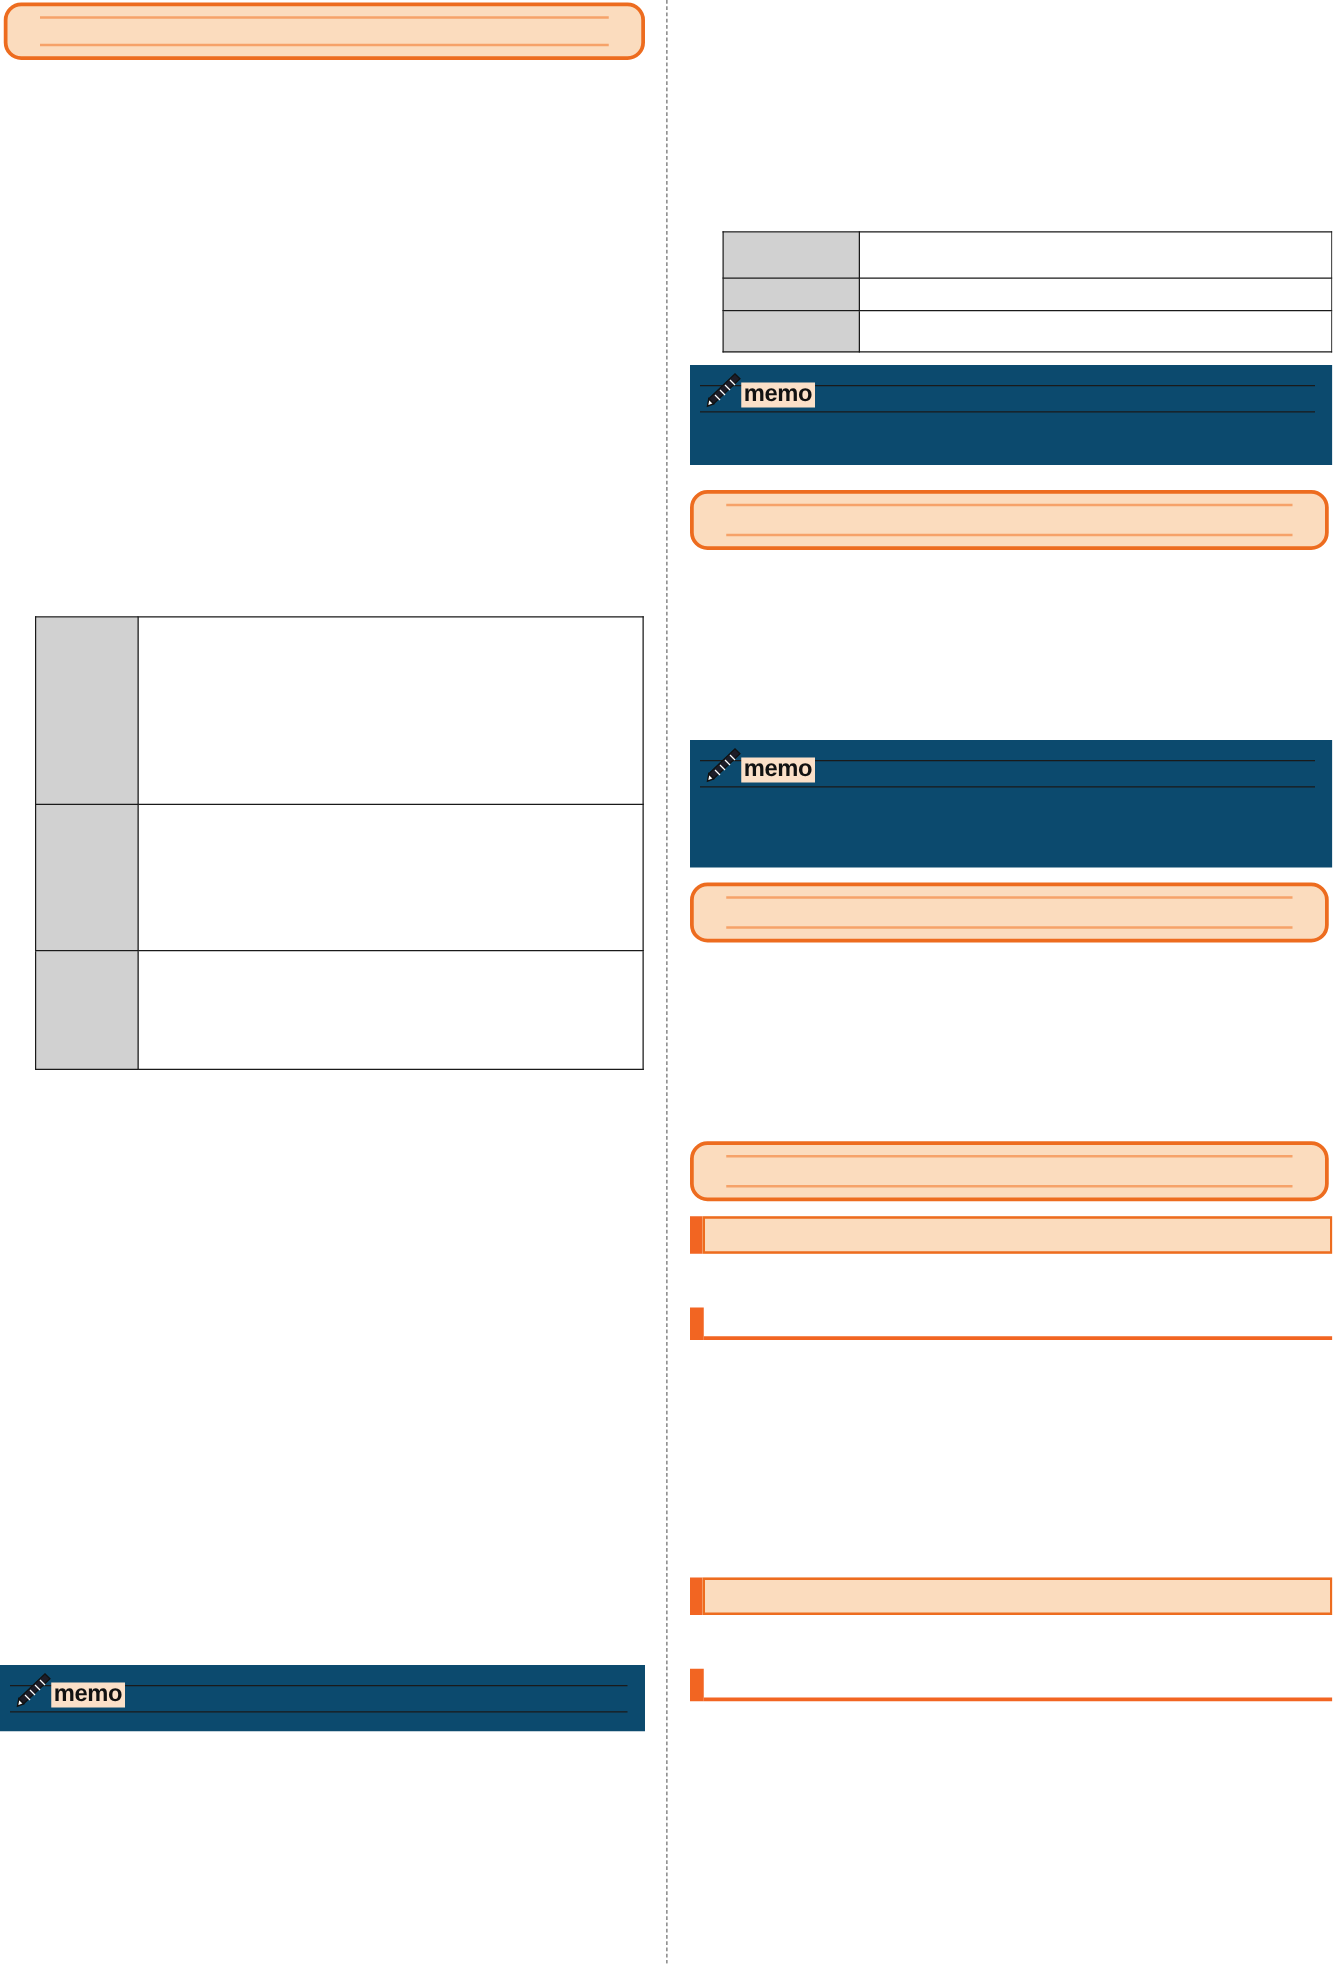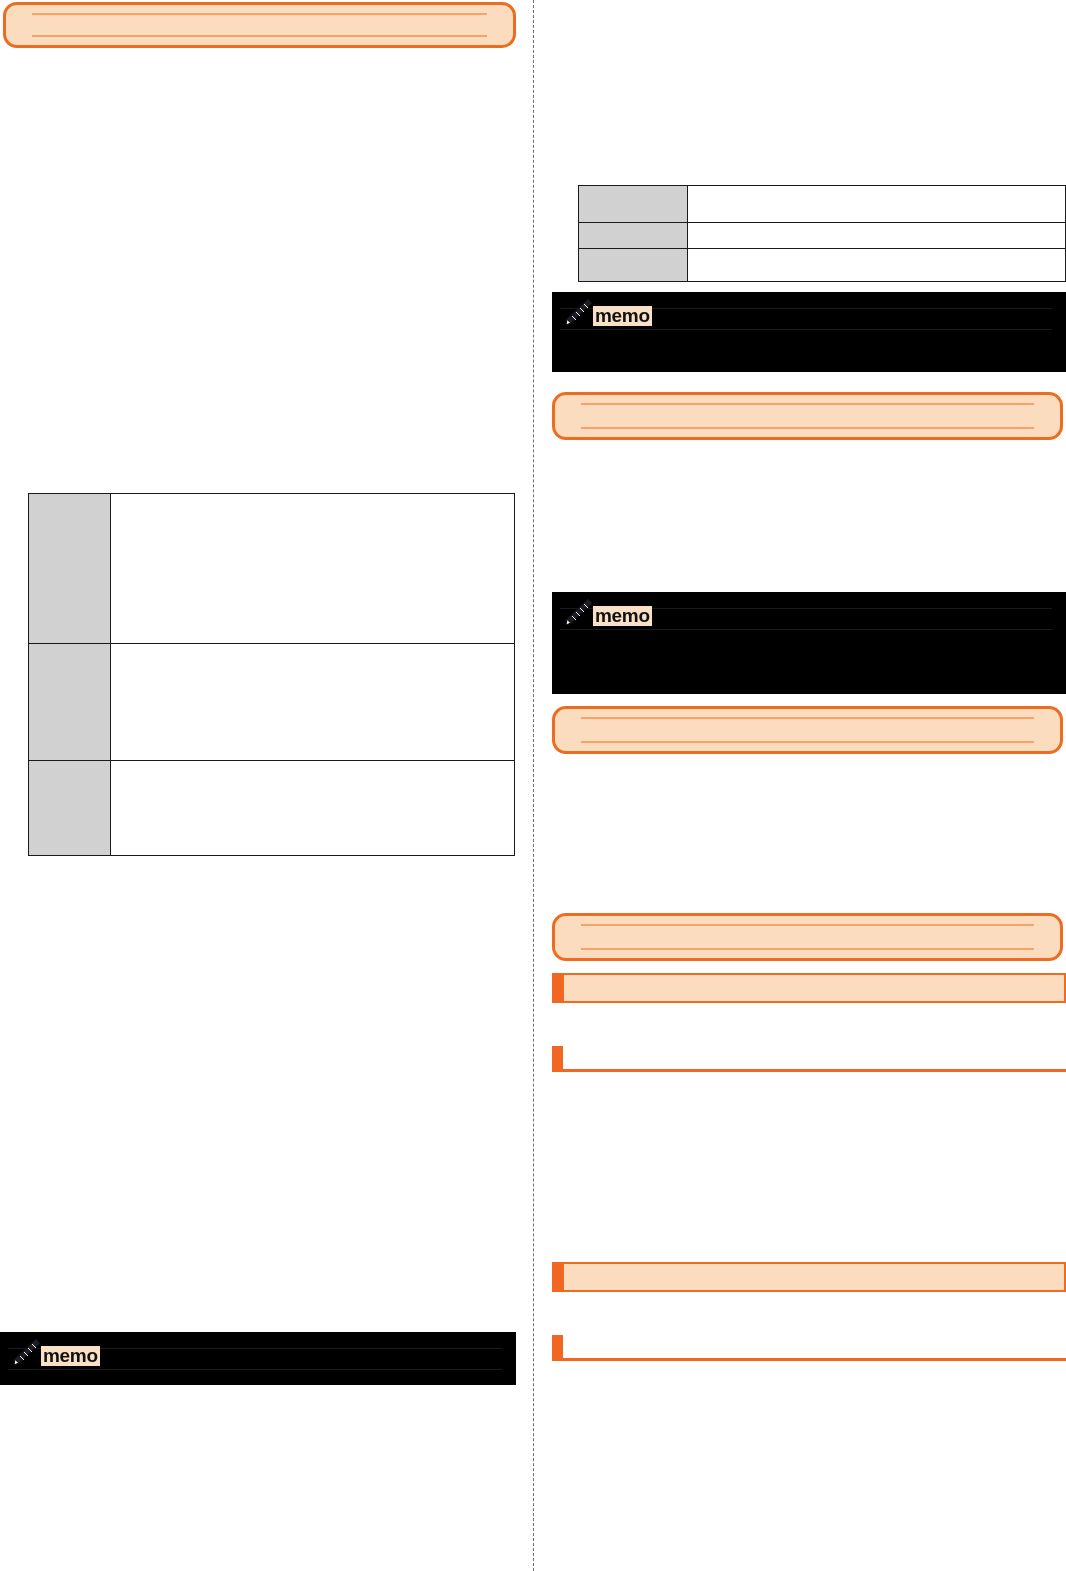--- a/index.html
+++ b/index.html
@@ -44,21 +44,21 @@
     height: 0;
     border-top: 2.5px solid #F6A269;
   }
   .callout .rule.top { top: 8px; }
   .callout .rule.bottom { bottom: 8px; }
 
   
   .memo {
     position: absolute;
     box-sizing: border-box;
-    background: #000000;
+    background: #0c4a6e;
   }
   .memo .memo-head {
     position: absolute;
     left: 8px;
     right: 14px;
     top: 10px;
     height: 28px;
   }
   .memo .memo-line {
     position: absolute;

